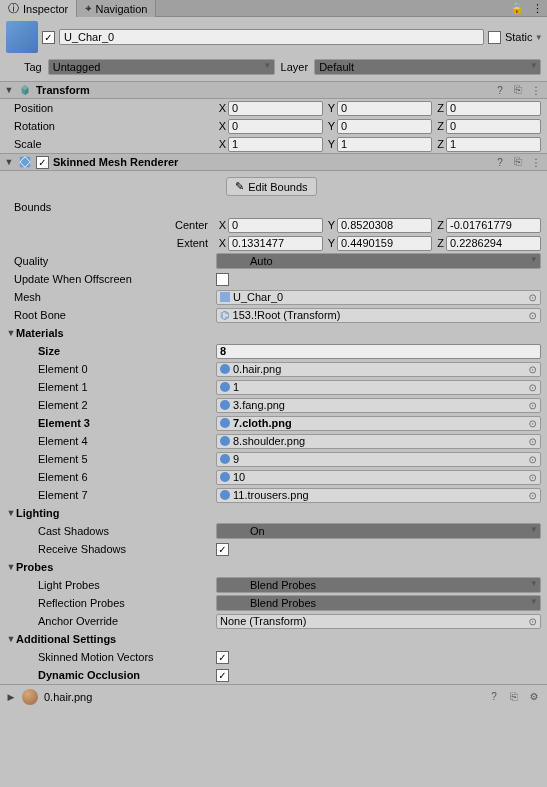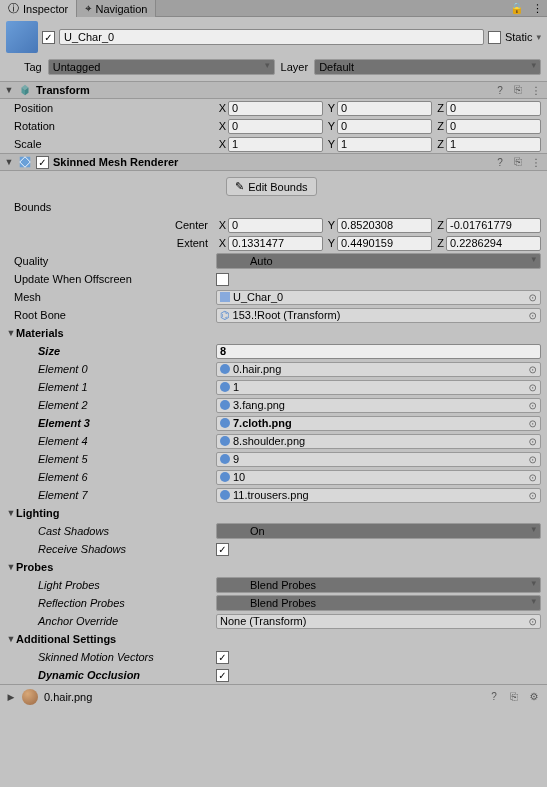--- a/index.html
+++ b/index.html
@@ -19,21 +19,21 @@
   .label { color: #000; }
   .dropdown { background: #737373; border: 1px solid #999; border-radius: 2px; padding: 1px 16px 1px 4px; height: 16px; position: relative; flex: 1; }
   .dropdown::after { content:"▾"; position:absolute; right:4px; top:0px; font-size:9px; color:#555; }
   .section-header { display: flex; align-items: center; background: #b8b8b8; border-top: 1px solid #999; border-bottom: 1px solid #999; padding: 2px 4px; gap: 4px; height: 18px; }
   .section-header .title { font-weight: bold; flex: 1; }
   .foldout { width: 10px; text-align:center; color:#444; font-size:9px; }
   .comp-icon { width: 14px; height: 14px; flex-shrink:0; }
   .help-icon, .gear-icon, .book-icon { width: 14px; height: 14px; font-size:10px; color:#555; display:flex;align-items:center;justify-content:center;}
   .row { display: flex; align-items: center; padding: 1px 6px; height: 18px; }
   .row .prop-label { width: 210px; padding-left: 8px; }
-  .indent2 { padding-left: 32px !important; font-style: italic; }
+  .indent2 { padding-left: 32px !important; }
   .xyz { display: flex; flex: 1; gap: 2px; align-items: center; }
   .xyz .axis { width: 10px; text-align: right; color:#000; }
   .xyz .num { flex:1; background:#eee; border:1px solid #888; border-radius:2px; padding:0 3px; height:15px; min-width:0; overflow:hidden; white-space:nowrap; }
   .val-field { flex:1; background:#eee; border:1px solid #888; border-radius:2px; padding:0 3px; height:15px; display:flex; align-items:center; gap:3px; }
   .obj-field { flex:1; background:#d8d8d8; border:1px solid #999; border-radius:2px; padding:0 3px; height:15px; display:flex; align-items:center; gap:3px; position:relative; }
   .obj-field::after { content:"⊙"; position:absolute; right:3px; font-size:10px; color:#666; }
   .dot-icon { width:10px; height:10px; border-radius:50%; background:#5a8dd0; flex-shrink:0; }
   .mesh-icon { width:10px; height:10px; background:#88aadd; flex-shrink:0; }
   .bold { font-weight:bold; }
   .dd-full { flex:1;padding-left:33px; }

